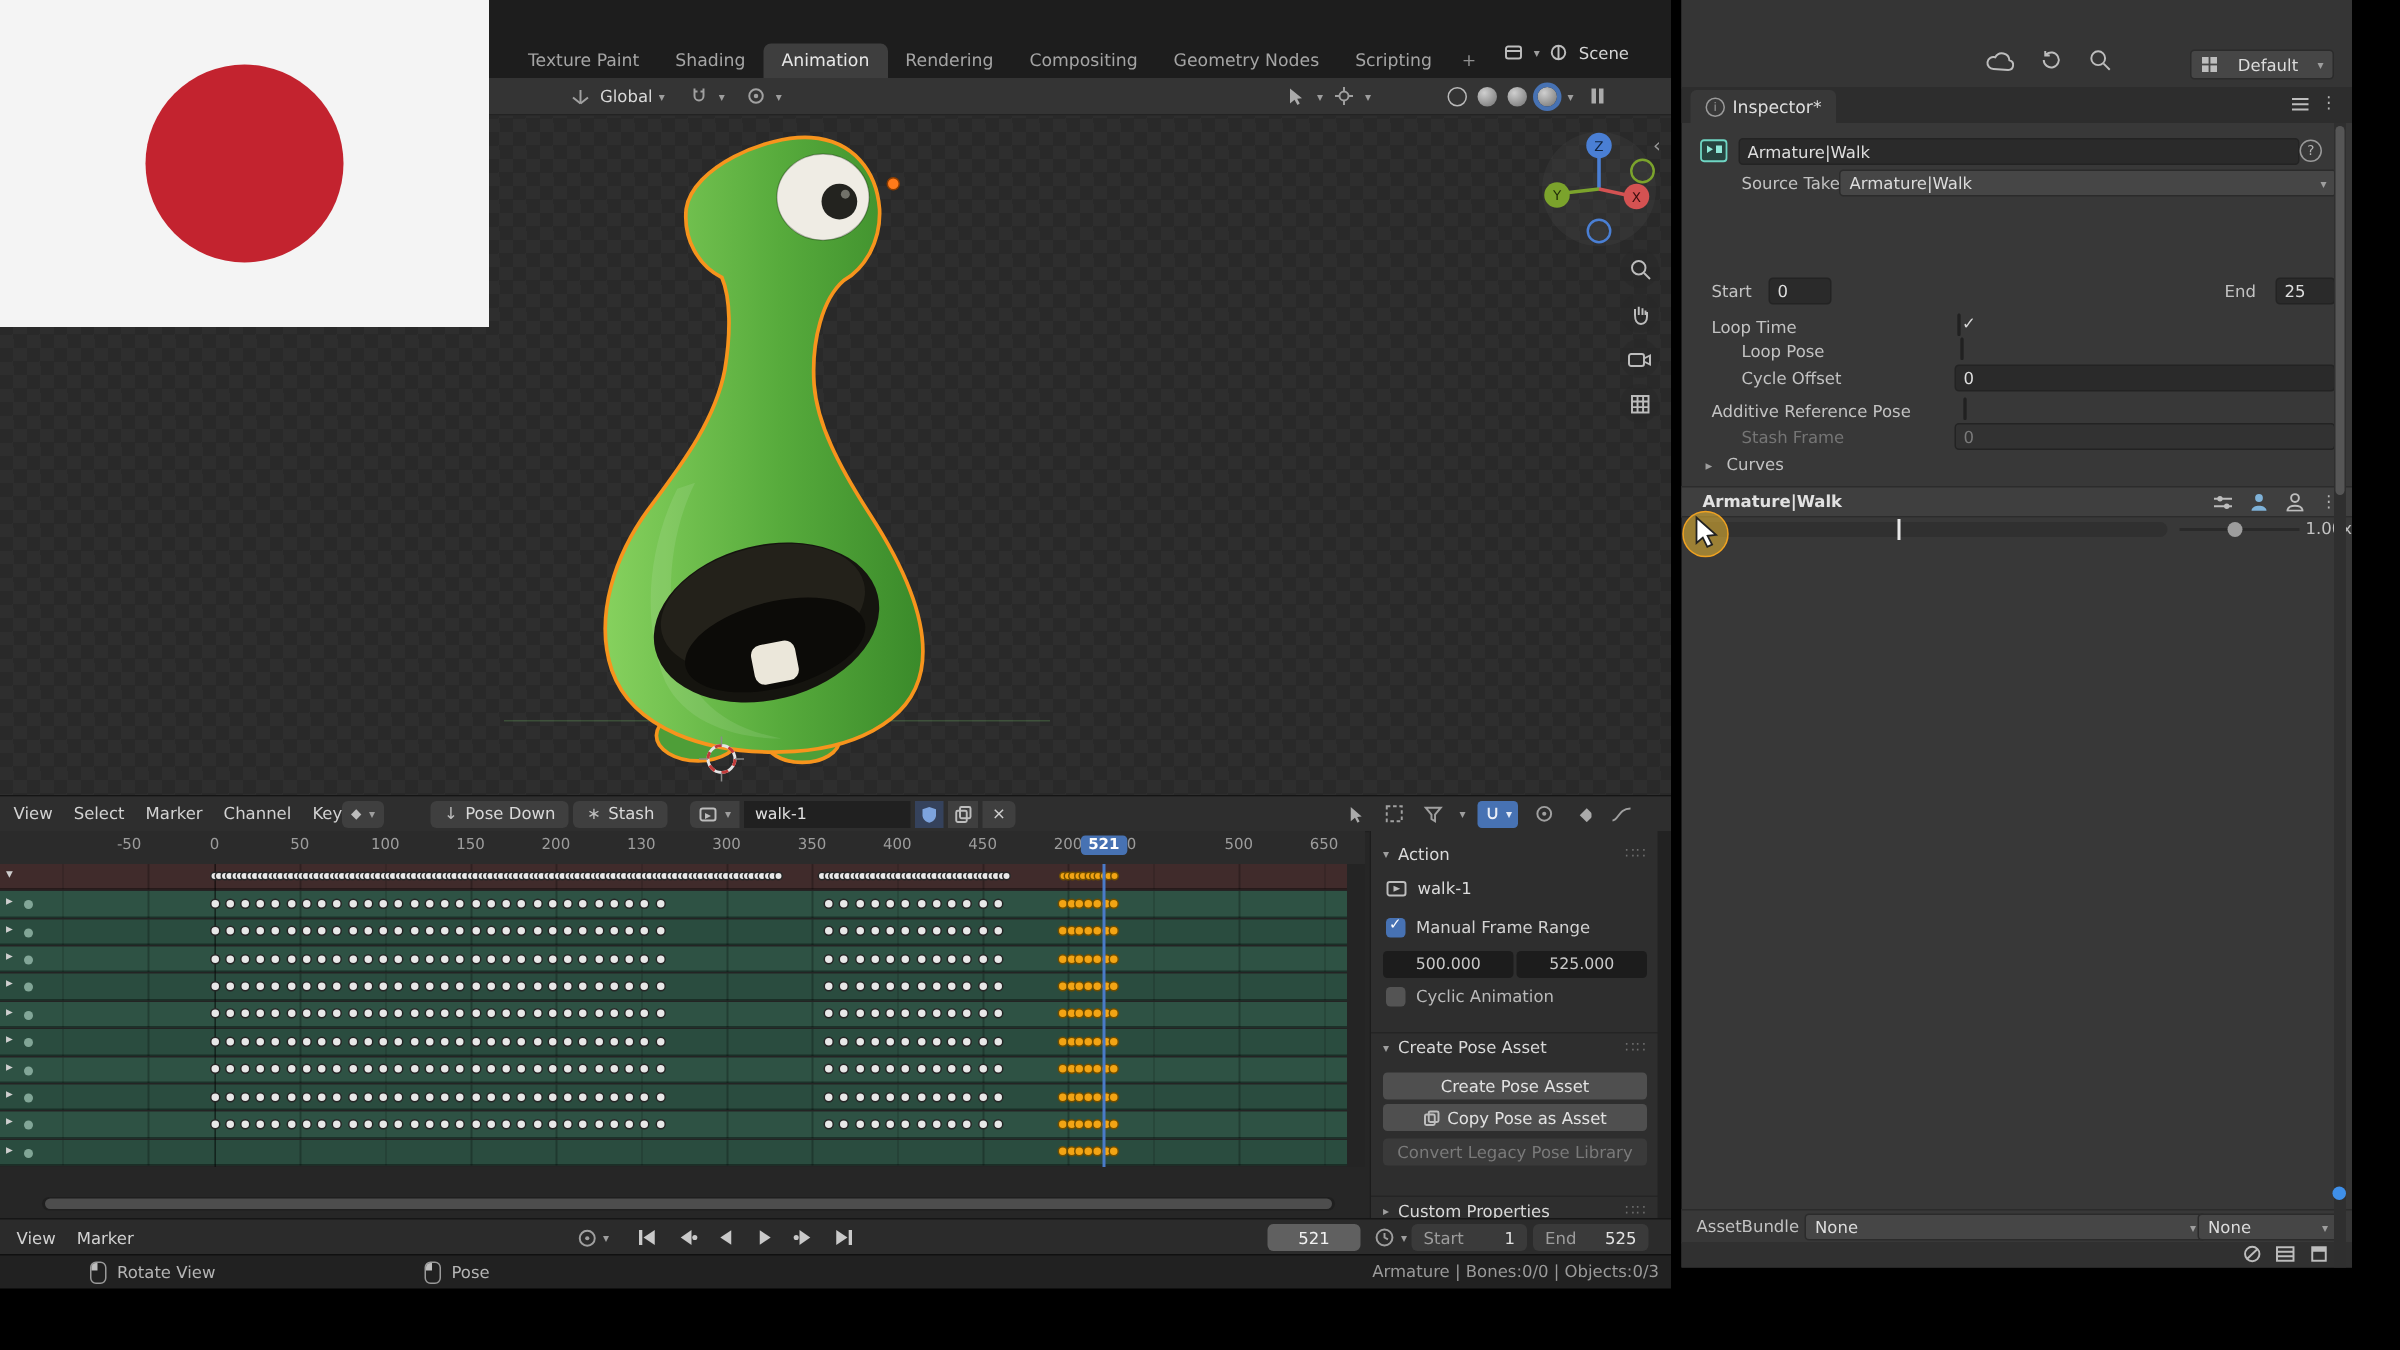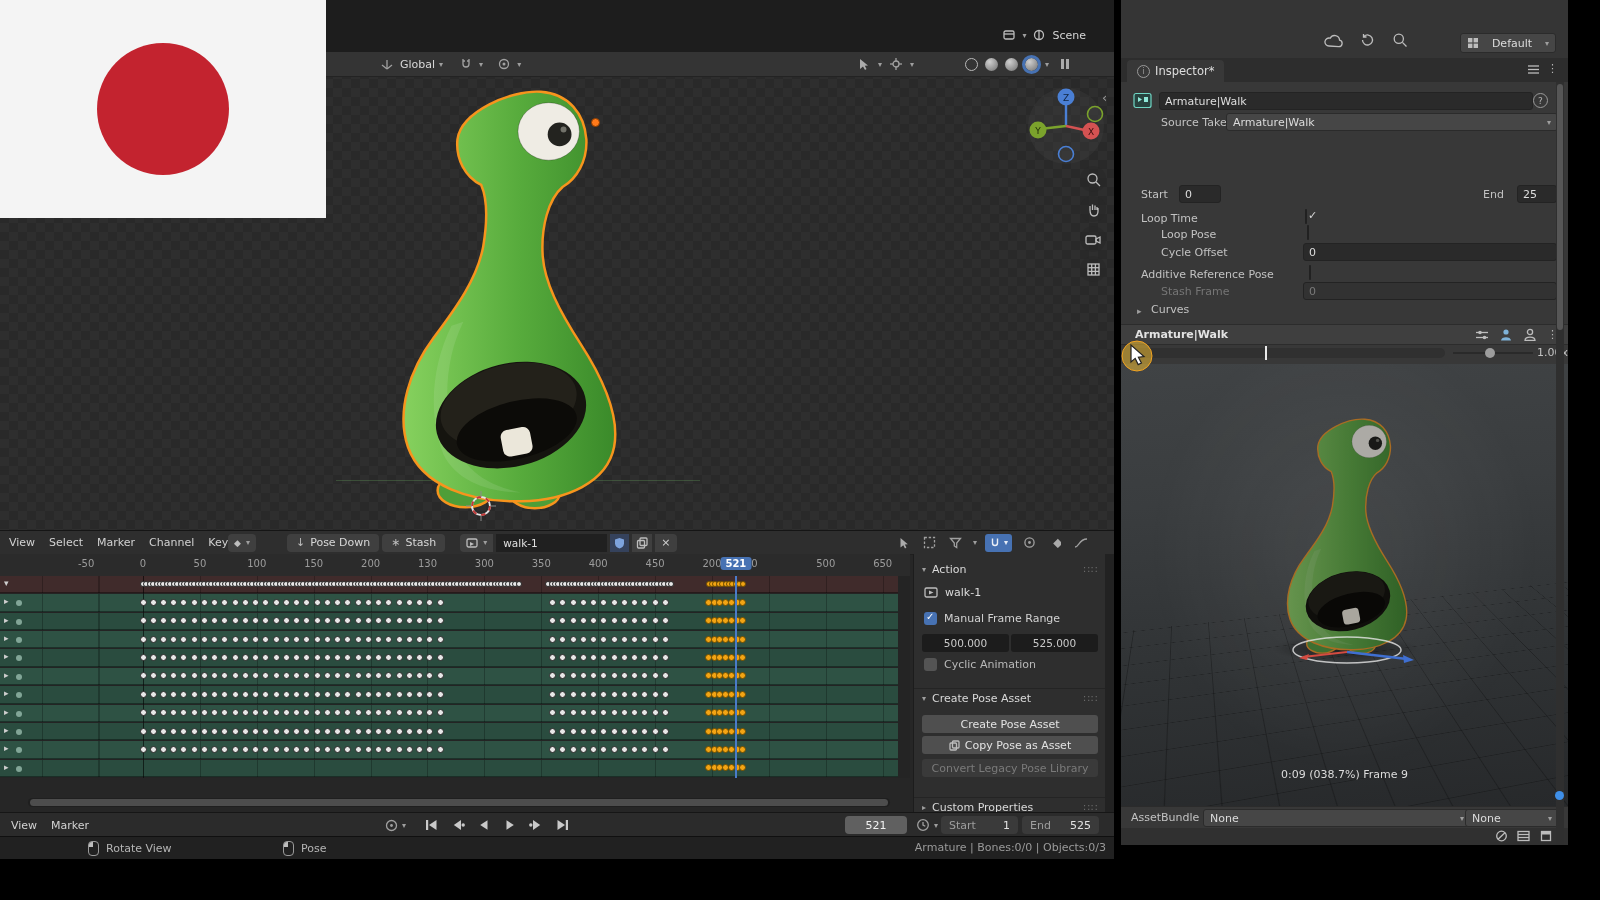--- a/index.html
+++ b/index.html
@@ -136,20 +136,30 @@
       <circle cx="173" cy="42" r="3" fill="#72726a"></circle>
     </g>
   </defs>
 </svg>
 
 <div id="screen">
 
   <div id="blender" class="abs">
 
     <div class="abs" style="left:0;top:0;width:100%;height:52px;background:#1d1d1d;">
+      <div class="bl-tabs" id="bl-tabs">
+          <div class="bl-tab">Texture Paint</div>
+          <div class="bl-tab">Shading</div>
+          <div class="bl-tab active">Animation</div>
+          <div class="bl-tab">Rendering</div>
+          <div class="bl-tab">Compositing</div>
+          <div class="bl-tab">Geometry Nodes</div>
+          <div class="bl-tab">Scripting</div>
+          <div class="bl-tab add">+</div>
+        </div>
       <div class="flex" style="position:absolute;right:28px;top:28px;gap:6px;">
         <span class="small-ico">
           <svg width="14" height="14">
               <rect x="2" y="3" width="10" height="8" rx="1.5" class="ico-g"></rect>
               <line x1="2" y1="6" x2="12" y2="6" class="ico-g"></line>
             </svg>
         </span>
         <span class="caret">▾</span>
         <span class="small-ico">
           <svg width="14" height="14">
@@ -1158,21 +1168,21 @@
         <span class="lab">Start</span>
           <span class="val">1</span>
       </div>
       <div class="pill abs" style="left:1022px;top:3px;width:61px;">
         <span class="lab">End</span>
           <span class="val">525</span>
       </div>
     </div>
 
     <div class="abs" id="statusbar">
-      <div class="flex" style="position:absolute;left:60px;top:4px;gap:7px;margin-left:28px;">
+      <div class="flex" style="position:absolute;left:60px;top:4px;gap:7px;">
         <span class="mouse-ico"></span>
         <span style="color:#b5b5b5;">Rotate View</span>
       </div>
       <div class="flex" style="position:absolute;left:283px;top:4px;gap:7px;">
         <span class="mouse-ico"></span>
         <span style="color:#b5b5b5;">Pose</span>
       </div>
       <span class="abs" style="right:8px;top:4px;color:#9a9a9a;">Armature | Bones:0/0 | Objects:0/3</span>
     </div>
   </div>
@@ -1292,36 +1302,20 @@
 
     
     <div class="abs" style="left:14px;top:348px;width:310px;height:10px;background:#303030;border-radius:5px;">
       <div class="abs" style="left:130px;top:-2px;width:2px;height:14px;background:#e8e8e8;"></div>
     </div>
     <div class="abs" style="left:332px;top:352px;width:80px;height:2px;background:#2a2a2a;"></div>
     <div class="abs" style="left:364px;top:348px;width:10px;height:10px;border-radius:50%;background:#9d9d9d;"></div>
     <span class="u-lab abs" style="left:416px;top:346px;">1.00x</span>
 
     
-    <div id="u-preview">
-      <div class="u-floor"></div>
-      <div class="u-glow"></div>
-      <div class="abs" style="left:150px;top:272px;width:150px;height:26px;background:radial-gradient(ellipse,rgba(0,0,0,.5),transparent 70%);"></div>
-      <svg class="abs" style="left:160px;top:52px;filter:brightness(.72) saturate(.85);" width="134" height="242" viewBox="0 0 240 430">
-        <use href="#alien"></use>
-      </svg>
-      <svg class="abs" style="left:0;top:0;" width="436" height="442">
-        <ellipse cx="226" cy="286" rx="54" ry="13" fill="none" stroke="rgba(230,230,230,.8)" stroke-width="1.5"></ellipse>
-        <line x1="226" y1="288" x2="182" y2="293" stroke="#d34b41" stroke-width="2"></line>
-        <path d="M178 294 L188 290 L186 296 Z" fill="#d34b41"></path>
-        <line x1="226" y1="288" x2="286" y2="295" stroke="#3f6fd1" stroke-width="2.4"></line>
-        <path d="M293 296 L282 291 L283 299 Z" fill="#3f6fd1"></path>
-      </svg>
-      <div class="abs" style="left:0;top:404px;width:100%;text-align:center;color:#dcdcdc;font-size:11px;">0:09 (038.7%) Frame 9</div>
-    </div>
 
     
     <div class="abs" style="left:0;top:806px;width:100%;height:22px;background:#383838;border-top:1px solid #2b2b2b;">
       <span class="u-lab abs" style="left:10px;top:4px;">AssetBundle</span>
       <div class="u-dd abs" style="left:82px;top:2px;width:254px;">
         <span>None</span>
         <span class="caret">▾</span>
       </div>
       <div class="u-dd abs" style="left:344px;top:2px;width:80px;">
         <span>None</span>

